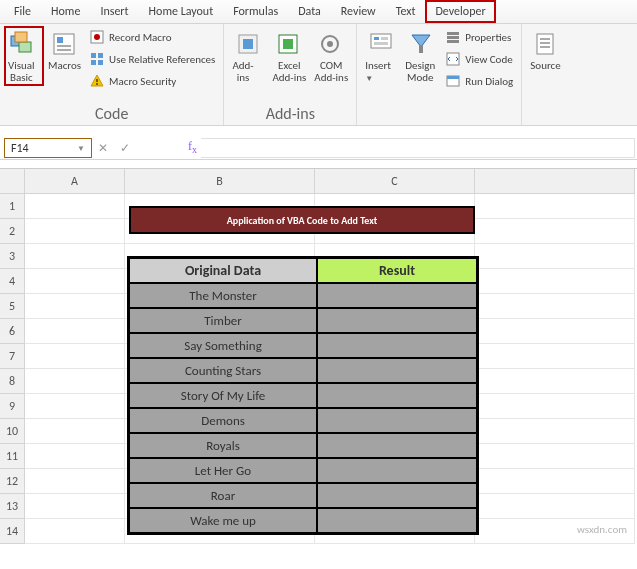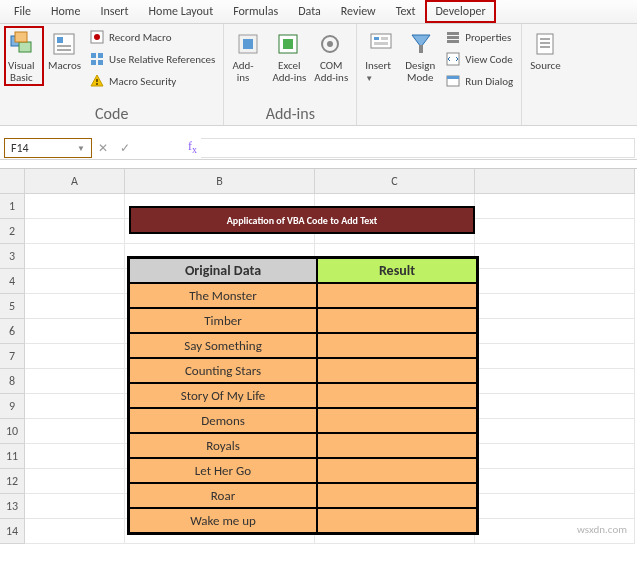--- a/index.html
+++ b/index.html
@@ -181,21 +181,21 @@
   .table-ov .trow {
     display: flex;
     height: 25px;
   }
   .table-ov .tcell {
     border: 1px solid #000;
     display: flex;
     align-items: center;
     justify-content: center;
     font-size: 13px;
-    background: #fdba74;
+    background: #a3a3a3;
   }
   .table-ov .th1 {
     background: #cfcfcf;
     font-weight: bold;
     font-size: 14px;
     width: 188px;
   }
   .table-ov .th2 {
     background: #bef264;
     font-weight: bold;

